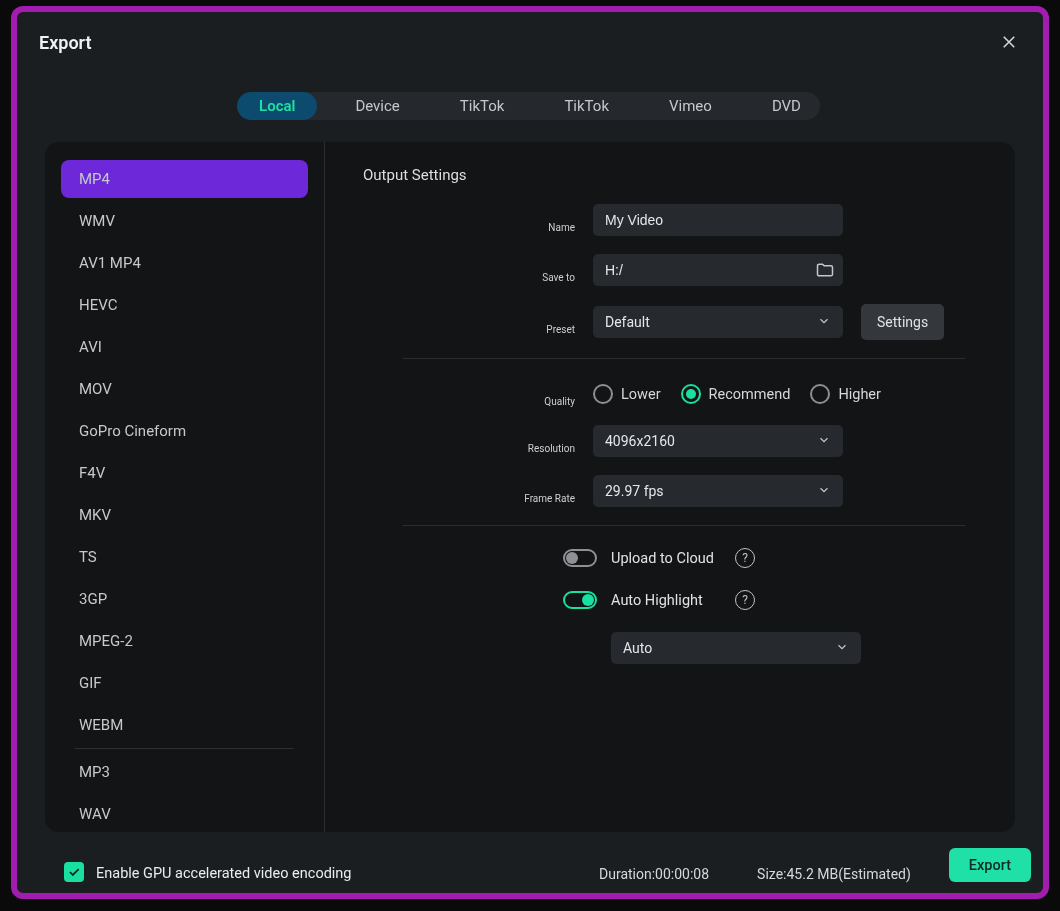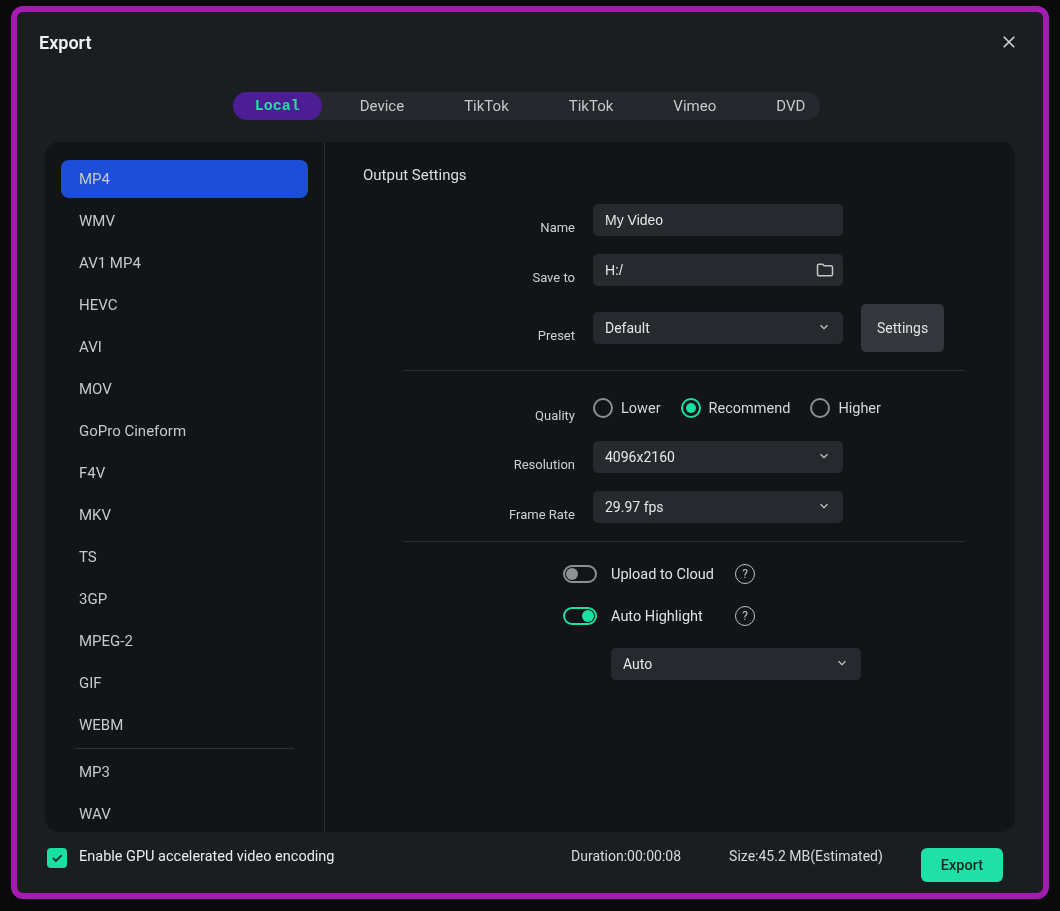--- a/index.html
+++ b/index.html
@@ -52,24 +52,23 @@
     color: #c5c8cc;
     font-size: 15px;
     padding: 5px 22px;
     border-radius: 18px;
     cursor: pointer;
     margin: 0 8px;
     height: 28px;
     display: flex; align-items:center;
   }
   .tab.active {
-    background: #4c1d95;
+    background: #0c4a6e;
     color: #1fe0a3;
     font-weight: 600;
-    font-family: Liberation Mono, monospace;
   }
   .panel {
     background: #121416;
     margin: 12px 28px 0 28px;
     border-radius: 14px;
     flex: 1;
     display: flex;
     overflow: hidden;
     min-height: 690px;
   }
@@ -80,21 +79,21 @@
   }
   .format-item {
     padding: 10px 18px;
     color: #c6c9cc;
     font-size: 15px;
     border-radius: 8px;
     cursor: pointer;
     margin-bottom: 4px;
   }
   .format-item.active {
-    background: #1d4ed8;
+    background: #6d28d9;
   }
   .format-sep {
     border-top: 1px solid #2d3033;
     margin: 4px 14px 4px 14px;
   }
   .settings {
     flex: 1;
     padding: 24px 50px 24px 38px;
   }
   .section-title {
@@ -104,21 +103,21 @@
   }
   .row {
     display: flex;
     align-items: center;
     margin-bottom: 18px;
   }
   .row-label {
     width: 230px;
     text-align: right;
     color: #cdd0d3;
-    font-size: 13px;
+    font-size: 10px;
     padding-right: 18px;
     margin-top: 15px;
   }
   .text-input {
     background: #26292d;
     border: none;
     border-radius: 5px;
     height: 32px;
     width: 250px;
     color: #e5e7ea;
@@ -150,21 +149,21 @@
     justify-content: space-between;
     cursor: pointer;
   }
   .chev { color:#c6c9cc; }
   .chev svg{ width:14px;height:14px;}
   .btn-settings {
     margin-left: 18px;
     background: #34383d;
     color: #e0e3e6;
     border-radius: 5px;
-    height: 48px;
+    height: 36px;
     padding: 8px 16px;
     display: flex; align-items:center;
     cursor: pointer;
     font-size:14px;
   }
   .hr {
     border-top: 1px solid #2b2e31;
     margin: 8px 0 22px 40px;
   }
   .radio-group {
@@ -213,23 +212,24 @@
   .toggle.on { border-color:#18e0a0; }
   .toggle.on .knob { background:#18e0a0; left:auto; right:1px; }
   .toggle-label { color:#e0e3e6; font-size:14.5px; width:110px;}
   .help {
     width:20px;height:20px;border:1.5px solid #bfc3c7;border-radius:50%;
     display:flex;align-items:center;justify-content:center;
     font-size:12px;color:#bfc3c7;cursor:pointer;
   }
   .footer {
     display: flex;
-    align-items: flex-start;
-    padding: 16px 40px 18px 30px;
+    align-items: flex-end;
+    padding: 16px 12px 18px 30px;
     gap: 12px;
+    margin-left: 17px;
   }
   .chk {
     width: 20px; height: 20px;
     background: #19dfa0;
     border-radius: 4px;
     display: flex; align-items:center; justify-content:center;
     cursor:pointer;
   }
   .chk svg{width:14px;height:14px;}
   .footer-label { color:#eaecee; font-size:14.5px; }

